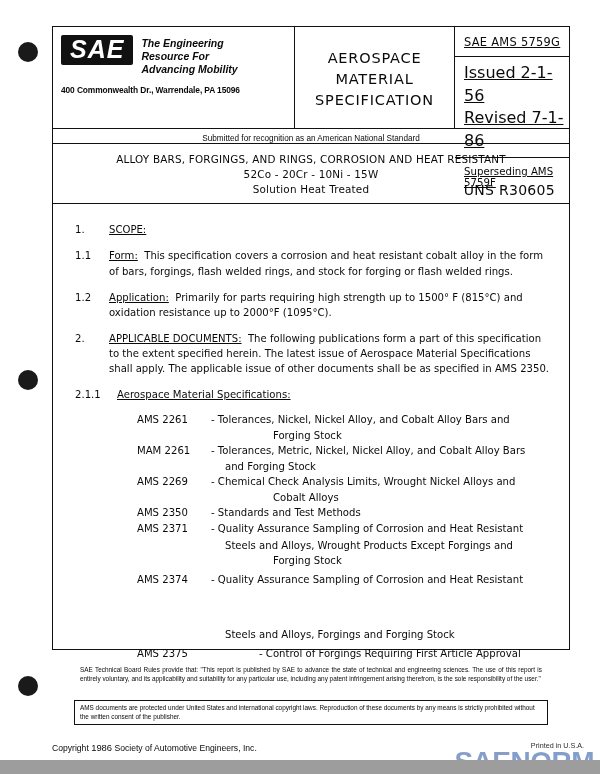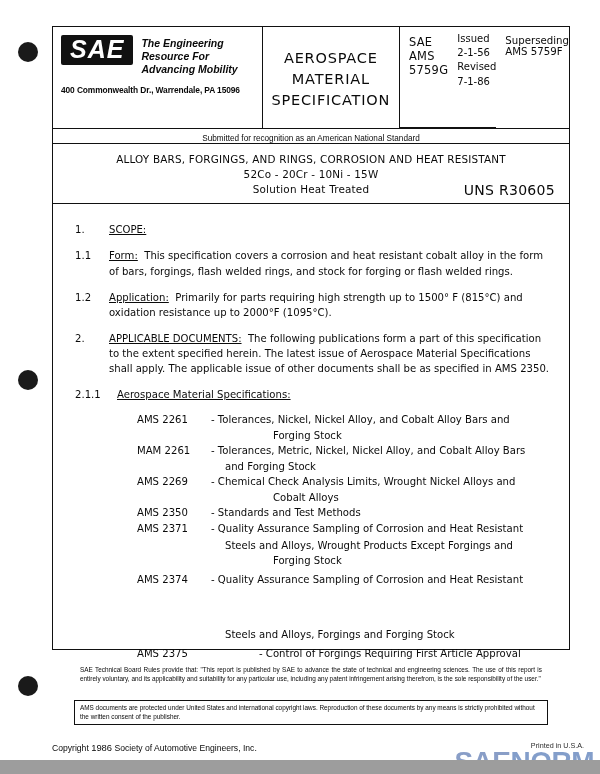--- a/index.html
+++ b/index.html
@@ -98,39 +98,40 @@
     font-family: "DejaVu Sans", sans-serif;
     font-size: 14.5px;
     letter-spacing: 0.8px;
     line-height: 1.45;
     text-align: left;
   }
   .hdr-right {
     flex: 1;
     box-sizing: border-box;
     display: flex;
-    flex-direction: row;
+    flex-direction: column;
     font-size: 10px;
+    text-decoration: underline;
   }
   .hr-cell {
     padding: 5px 0 4px 9px;
     border-bottom: 1.6px solid #111;
   }
   .hr-cell:last-child { border-bottom: none; }
   .hr-doc {
     font-size: 11.4px;
     letter-spacing: 0.3px;
     padding-top: 8px;
     padding-bottom: 7px;
   }
   .hr-dates {
-    font-size: 10px;
+    font-size: 16px;
     line-height: 1.42;
     padding-top: 5px;
-    padding-bottom: 16px;
+    padding-bottom: 4px;
   }
   .hr-super {
     font-size: 10.2px;
     padding-top: 8px;
   }
   .submitted {
     text-align: center;
     font-size: 8.2px;
     font-family: "Liberation Sans", sans-serif;
     padding-top: 5px;

